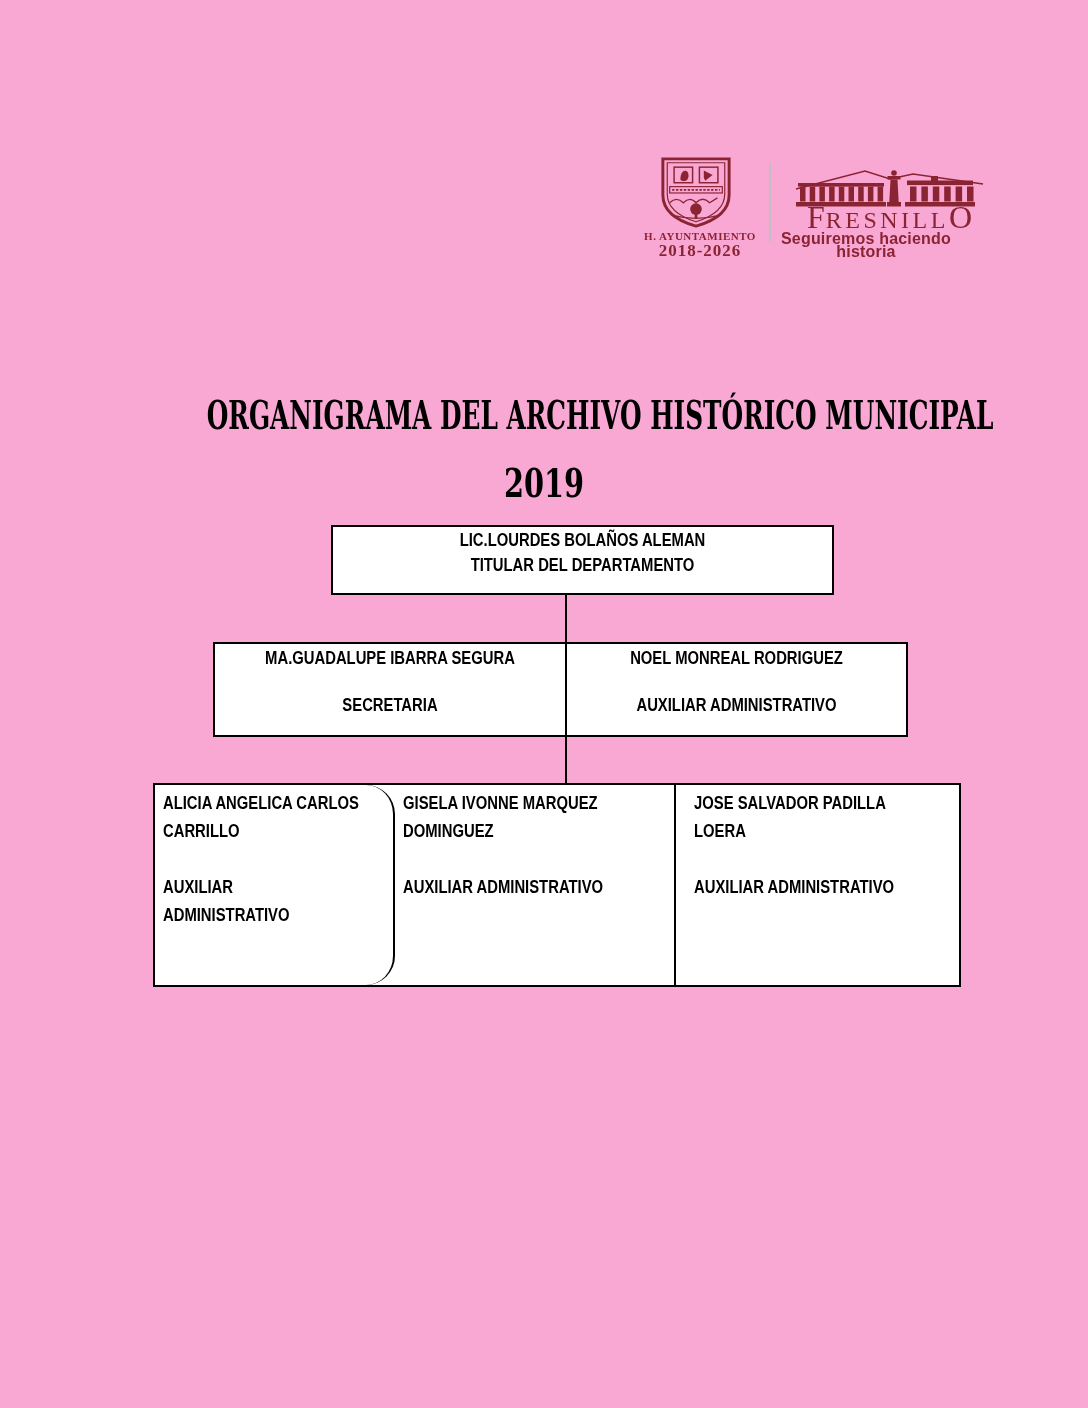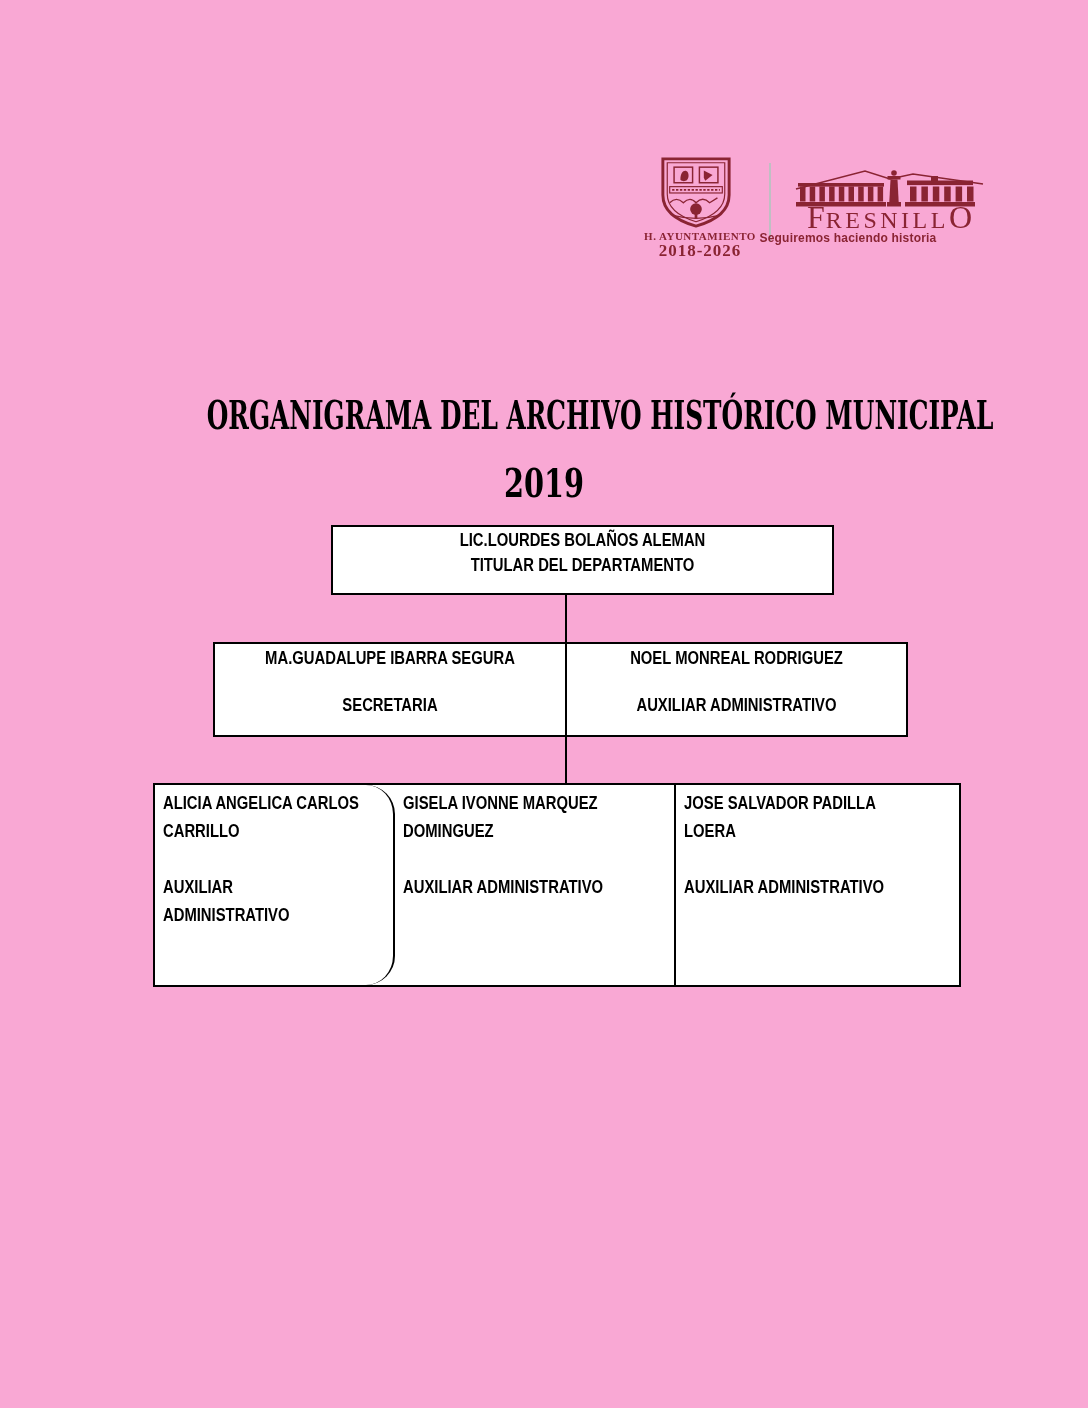--- a/index.html
+++ b/index.html
@@ -27,22 +27,22 @@
   }
   .logo-divider{position:absolute;left:769px;top:163px;width:2px;height:79px;background:var(--divider-gray);}
   .skyline-svg{position:absolute;left:795px;top:167px;width:190px;height:42px;color:var(--brand-maroon);}
   .wordmark{
     position:absolute;left:790px;top:200px;width:200px;text-align:center;
     font-family:"Liberation Serif",serif;color:var(--brand-maroon);line-height:34px;white-space:nowrap;
   }
   .wordmark .wm-big{font-size:32px;letter-spacing:1px;}
   .wordmark .wm-mid{font-size:24px;letter-spacing:3.5px;}
   .tagline{
-    position:absolute;left:748px;top:232px;width:200px;text-align:center;
-    font-size:12px;font-weight:bold;color:var(--brand-maroon);line-height:13px;letter-spacing:.2px;
+    position:absolute;left:766px;top:232px;width:200px;text-align:center;
+    font-size:16px;font-weight:bold;color:var(--brand-maroon);line-height:13px;letter-spacing:.2px;
   }
   
   .doc-title{
     position:absolute;left:0;top:392px;width:1088px;text-align:center;
     font-family:"DejaVu Serif",serif;font-weight:bold;font-size:40px;line-height:46px;
     transform:scaleX(.62);transform-origin:50% 0;white-space:nowrap;color:#000;
   }
   .doc-year{
     position:absolute;left:0;top:460px;width:1088px;text-align:center;
     font-family:"DejaVu Serif",serif;font-weight:bold;font-size:40px;line-height:46px;
@@ -55,21 +55,21 @@
   .v1{left:565px;top:595px;height:47px;}
   .v2{left:565px;top:737px;height:46px;}
   .l2{left:213px;top:642px;width:695px;height:95px;display:flex;align-items:center;}
   .l2 .cell{height:100%;padding-top:2px;}
   .c20{width:352px;border-right:2px solid var(--line-black);}
   .c21{flex:1;}
   .l3{left:153px;top:783px;width:808px;height:204px;display:flex;}
   .l3 .cell{height:100%;padding:4px 8px 0 8px;}
   .c30{width:240px;border-right:2px solid var(--line-black);border-radius:29px;}
   .c31{width:281px;border-right:2px solid var(--line-black);}
-  .c32{flex:1;}
+  .c32{flex:1;margin-left:10px;}
   .squeeze{
     font-weight:bold;font-size:19px;color:#000;
     transform:scaleX(.78);transform-origin:0 0;width:128.2%;
   }
   .l1 .line,.l2 .line{line-height:25px;text-align:center;}
   .l2 .line{line-height:24px;}
   .l3 .line{line-height:28px;text-align:left;}
   .sp24{height:23px;}
   .sp28{height:28px;}
 </style>

